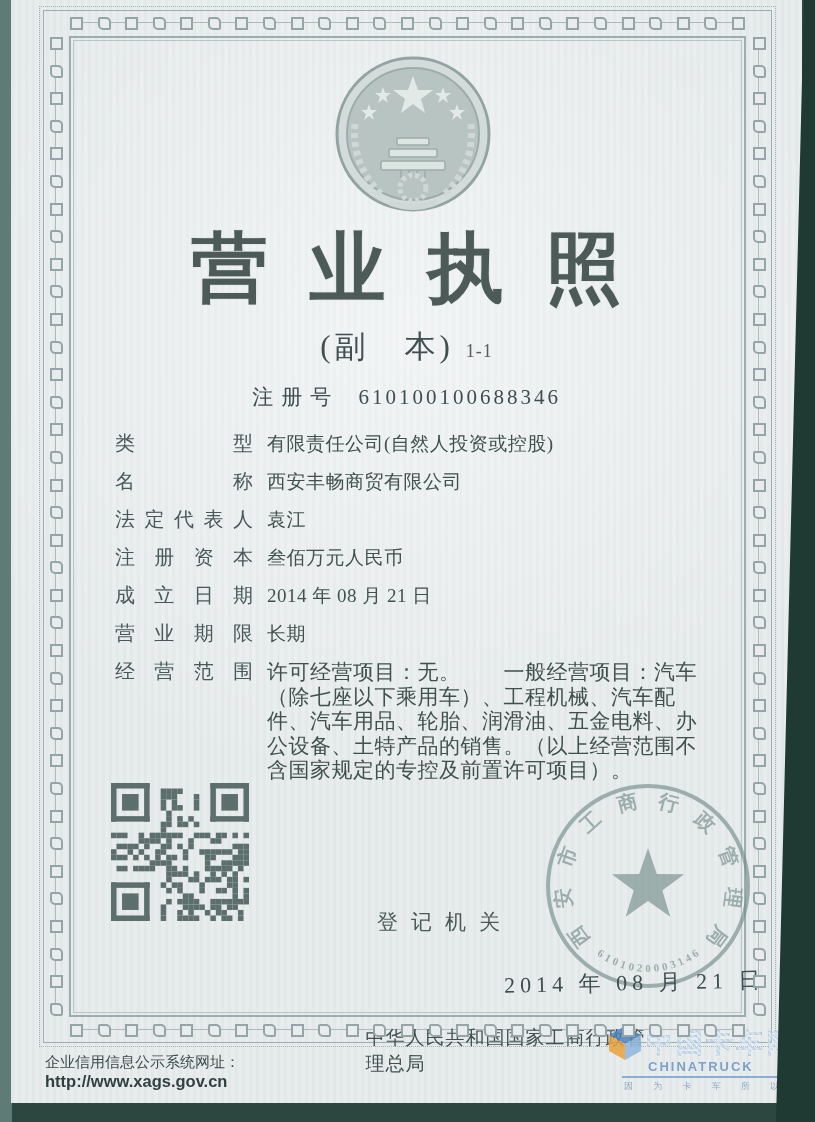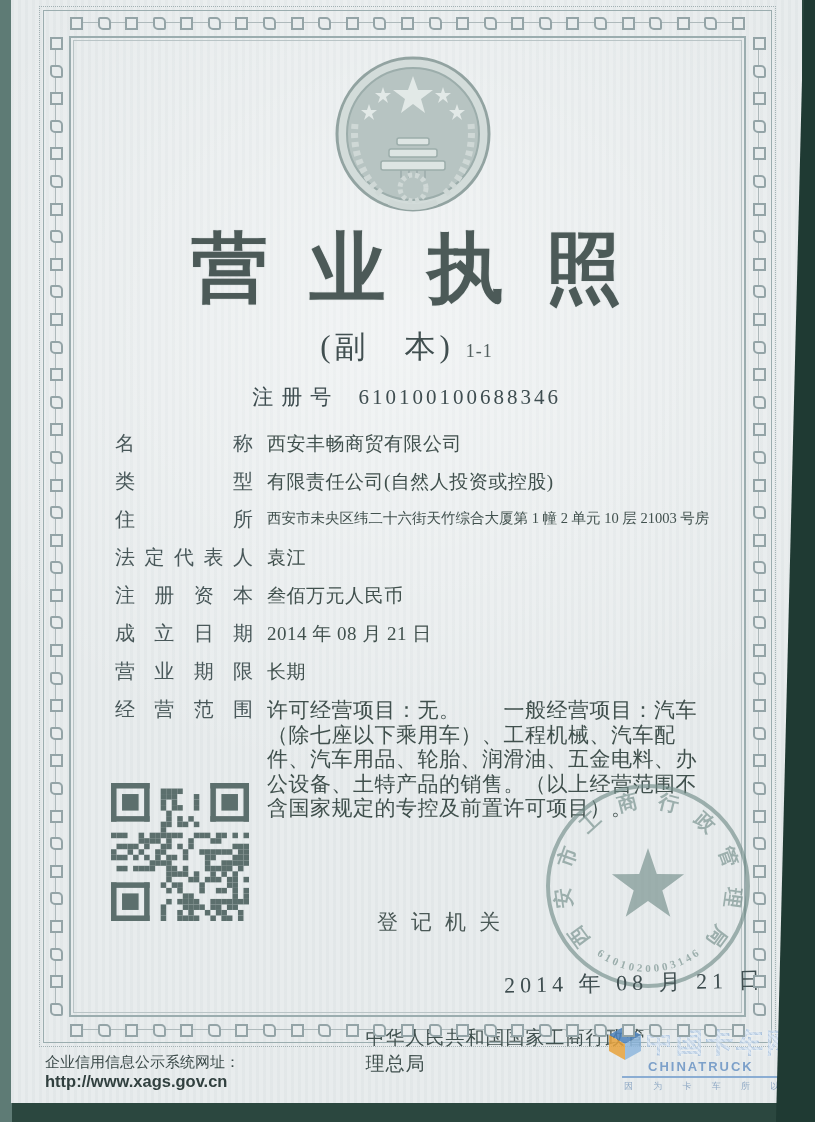--- a/index.html
+++ b/index.html
@@ -257,30 +257,26 @@
       <span class="copyno">1-1</span>
     </div>
 
     <div class="regline">
       <span class="reglabel">注册号</span>
       <span class="regno">610100100688346</span>
     </div>
 
     <div class="fields">
       <div class="row">
+        <span class="flabel">类型</span>
+        <span class="fvalue">有限责任公司(自然人投资或控股)</span>
+      </div>
+      <div class="row">
         <span class="flabel">名称</span>
         <span class="fvalue">西安丰畅商贸有限公司</span>
-      </div>
-      <div class="row">
-        <span class="flabel">类型</span>
-        <span class="fvalue">有限责任公司(自然人投资或控股)</span>
-      </div>
-      <div class="row">
-        <span class="flabel">住所</span>
-        <span class="fvalue small">西安市未央区纬二十六街天竹综合大厦第 1 幢 2 单元 10 层 21003 号房</span>
       </div>
       <div class="row">
         <span class="flabel">法定代表人</span>
         <span class="fvalue">袁江</span>
       </div>
       <div class="row">
         <span class="flabel">注册资本</span>
         <span class="fvalue">叁佰万元人民币</span>
       </div>
       <div class="row">

